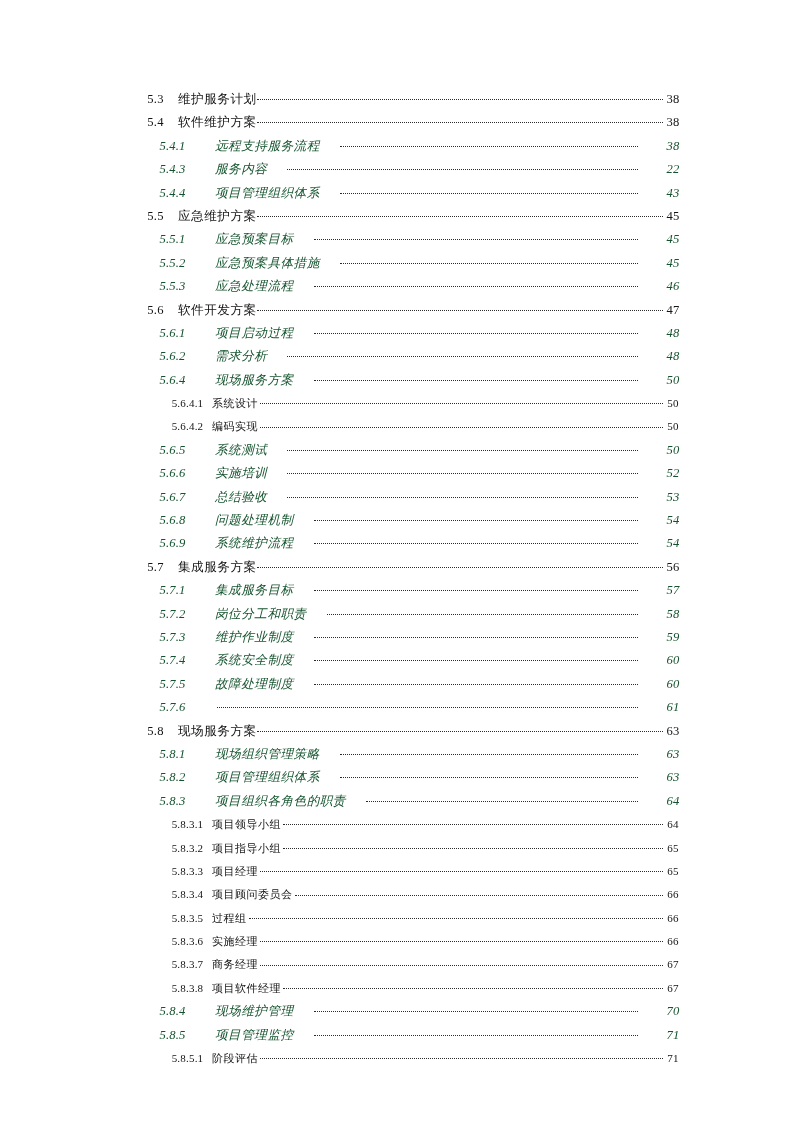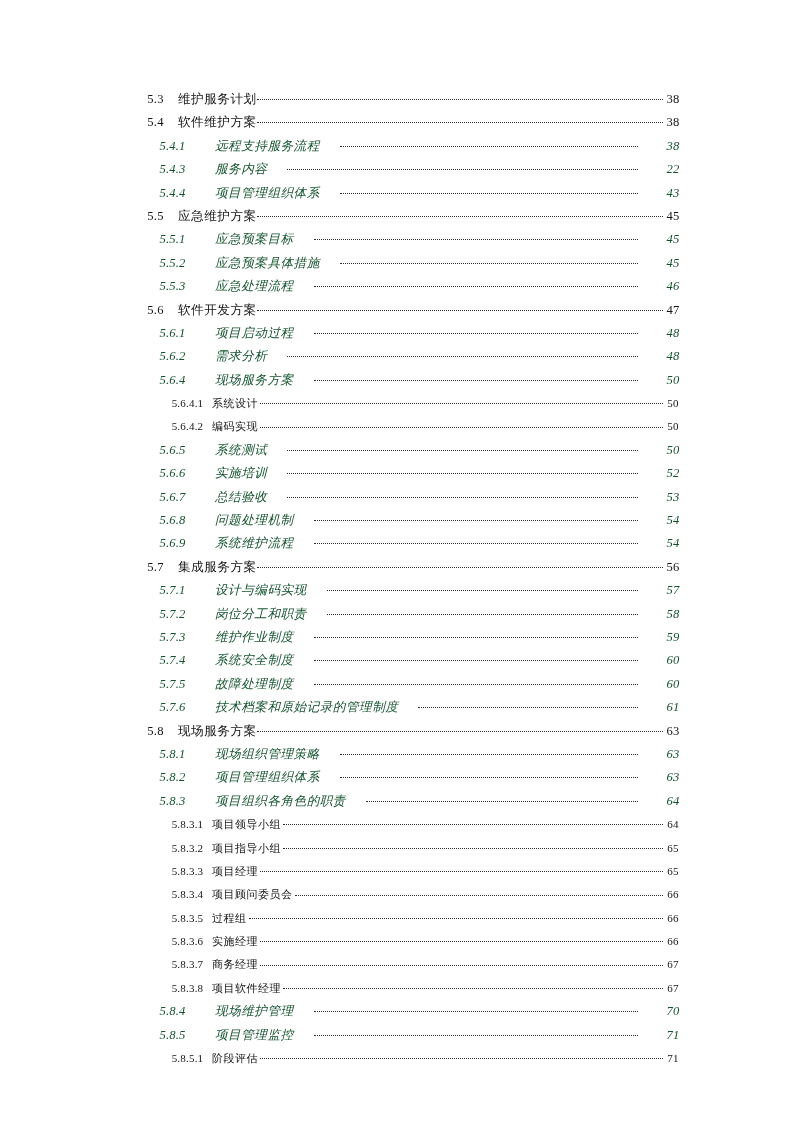--- a/index.html
+++ b/index.html
@@ -224,21 +224,21 @@
       <span class="toc-page">54</span>
     </div>
     <div class="toc-entry lvl2">
       <span class="toc-num">5.7</span>
       <span class="toc-title">集成服务方案</span>
       <span class="toc-leader"></span>
       <span class="toc-page">56</span>
     </div>
     <div class="toc-entry lvl3">
       <span class="toc-num">5.7.1</span>
-      <span class="toc-title">设计与编码实现</span>
+      <span class="toc-title">集成服务目标</span>
       <span class="toc-leader"></span>
       <span class="toc-page">57</span>
     </div>
     <div class="toc-entry lvl3">
       <span class="toc-num">5.7.2</span>
       <span class="toc-title">岗位分工和职责</span>
       <span class="toc-leader"></span>
       <span class="toc-page">58</span>
     </div>
     <div class="toc-entry lvl3">
@@ -254,21 +254,20 @@
       <span class="toc-page">60</span>
     </div>
     <div class="toc-entry lvl3">
       <span class="toc-num">5.7.5</span>
       <span class="toc-title">故障处理制度</span>
       <span class="toc-leader"></span>
       <span class="toc-page">60</span>
     </div>
     <div class="toc-entry lvl3">
       <span class="toc-num">5.7.6</span>
-      <span class="toc-title">技术档案和原始记录的管理制度</span>
       <span class="toc-leader"></span>
       <span class="toc-page">61</span>
     </div>
     <div class="toc-entry lvl2">
       <span class="toc-num">5.8</span>
       <span class="toc-title">现场服务方案</span>
       <span class="toc-leader"></span>
       <span class="toc-page">63</span>
     </div>
     <div class="toc-entry lvl3">

